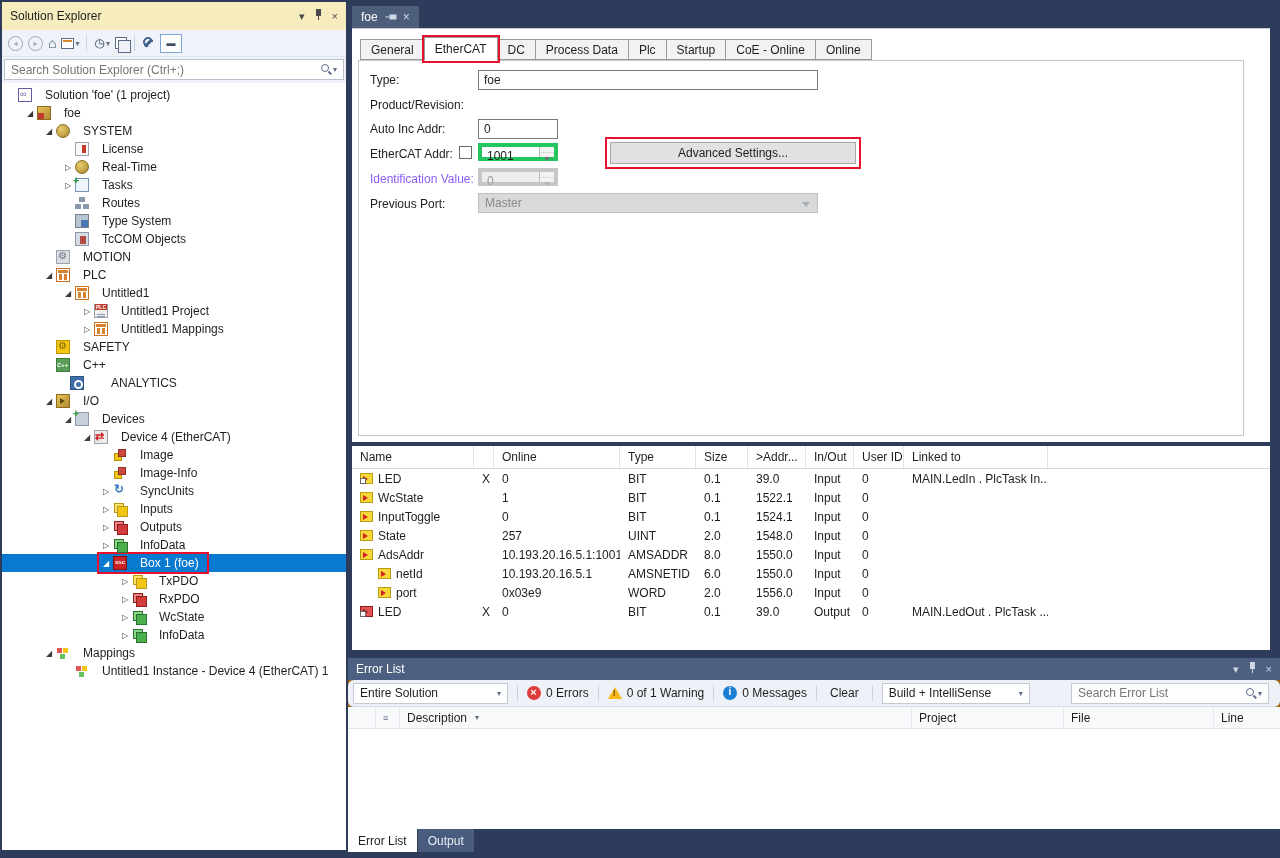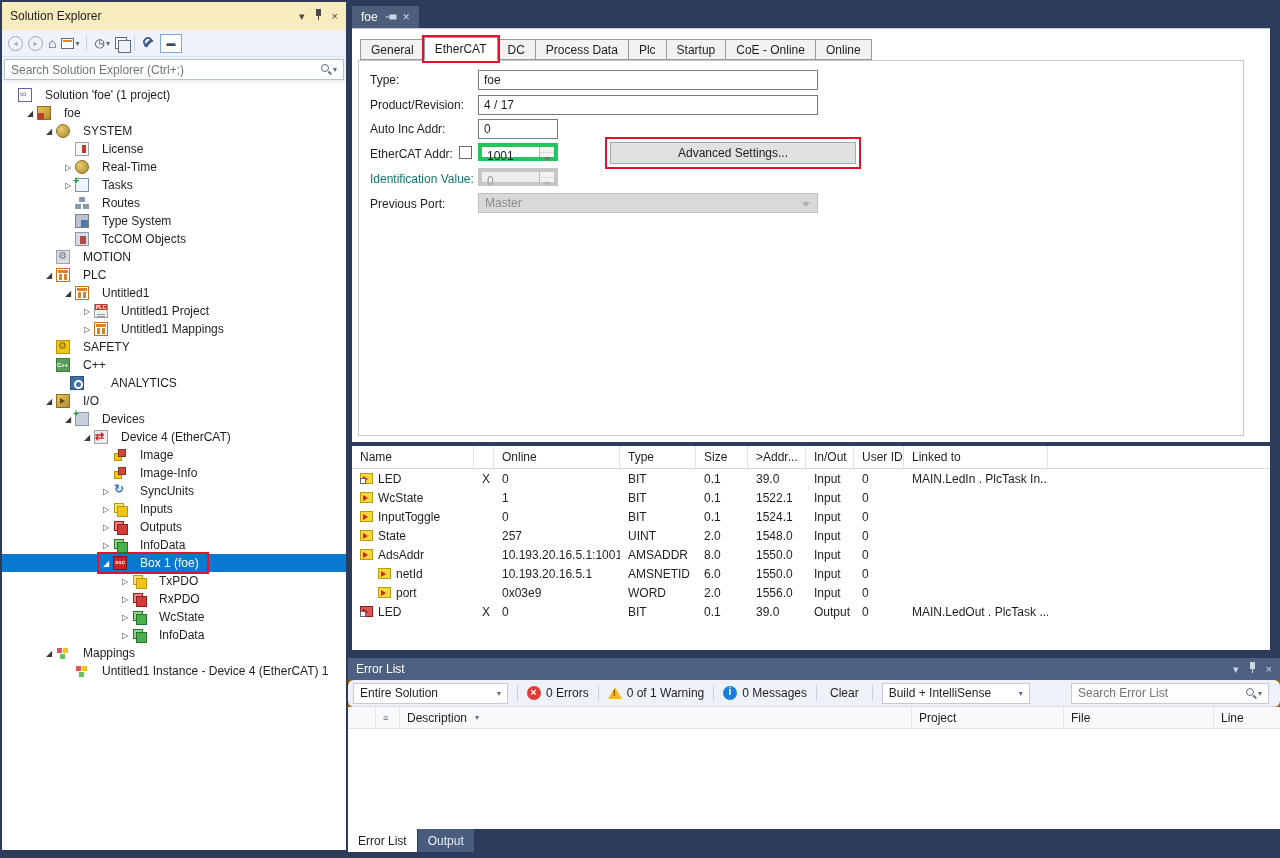--- a/index.html
+++ b/index.html
@@ -98,21 +98,21 @@
   .pin::after { content:""; position:absolute; left:4px; top:7px; width:1px; height:4px; background:currentColor; }
   .pin.side { transform:rotate(90deg); }
   .closex { color:#cfd8e6; font-size:12px; line-height:12px; }
 
   #formpanel { position:absolute; left:352px; top:28px; width:918px; height:414px; background:#fff; border-top:1px solid #c8ccd4; }
   .tabpage { position:absolute; left:6px; top:31px; width:886px; height:376px; background:#fff; border:1px solid #c3c8cf; }
   .tabstrip { position:absolute; left:8px; top:10px; display:flex; z-index:3; }
   .ftab { height:21px; padding:0 10px; background:#f2f2f2; border:1px solid #9a9a9a; margin-right:-1px; line-height:20px; color:#1e1e1e; }
   .ftab.sel { background:#fff; border-bottom-color:#fff; height:24px; margin-top:-2px; line-height:23px; position:relative; z-index:4; outline:2px solid #e8112d; }
   .flabel { position:absolute; left:18px; height:16px; line-height:16px; color:#1e1e1e; }
-  .flabel.dis { color:#0f766e; }
+  .flabel.dis { color:#8b5cf6; }
   .tb { position:absolute; height:20px; background:#fff; border:1px solid #7a7a7a; font-family:"Liberation Sans",sans-serif; font-size:12px; color:#1e1e1e; padding:0 5px; outline:none; }
   .spinbox { position:absolute; width:80px; height:18px; border:4px solid #22c55e; background:#fff; }
   .spinbox input { position:absolute; left:0; top:0; width:62px; height:18px; border:none; outline:none; font-family:"Liberation Sans",sans-serif; font-size:12px; padding:0 5px; background:transparent; color:#1e1e1e; }
   .spin { position:absolute; right:0; top:0; width:15px; height:100%; border-left:1px solid #bbb; display:flex; flex-direction:column; }
   .spin i { flex:1; position:relative; background:#f3f3f3; }
   .spin i:first-child { border-bottom:1px solid #ddd; }
   .spin i.up::after { content:""; position:absolute; left:4px; top:3px; border:3px solid transparent; border-bottom:4px solid #707070; }
   .spin i.dn::after { content:""; position:absolute; left:4px; top:4px; border:3px solid transparent; border-top:4px solid #707070; }
   .spinbox.dis { border-color:#c6c6c6; background:#ededed; }
   .spinbox.dis input { color:#9c9c9c; }
@@ -399,21 +399,20 @@
         <span class="ftab">Plc</span>
         <span class="ftab">Startup</span>
         <span class="ftab">CoE - Online</span>
         <span class="ftab">Online</span>
       </div>
 
     <span class="flabel" style="top:43px">Type:</span>
     <input class="tb" style="left: 126px; top: 41px; width: 340px;" readonly="" value="foe">
 
     <span class="flabel" style="top:68px">Product/Revision:</span>
-    <input class="tb" style="left: 126px; top: 66px; width: 340px;" readonly="" value="4 / 17">
 
     <span class="flabel" style="top:92px">Auto Inc Addr:</span>
     <input class="tb" style="left: 126px; top: 90px; width: 80px;" readonly="" value="0">
 
     <span class="flabel" style="top:117px">EtherCAT Addr:</span>
     <span class="cb" style="left:107px; top:117px"></span>
     <div class="spinbox" style="left:126px; top:114px">
       <input readonly="" value="1001" style="">
       <span class="spin">
           <i class="up"></i>

